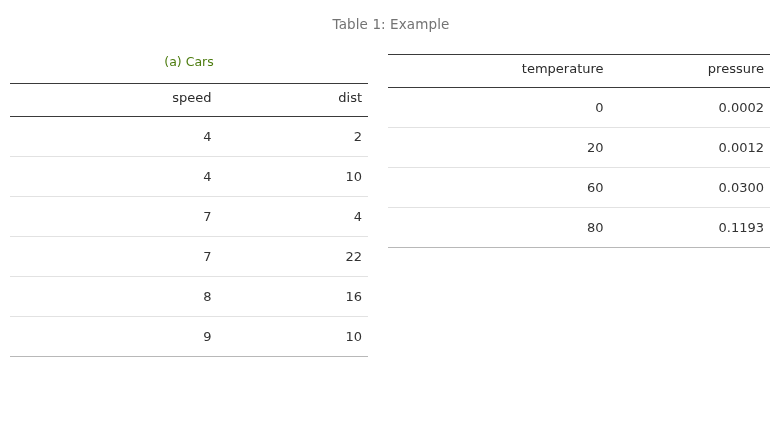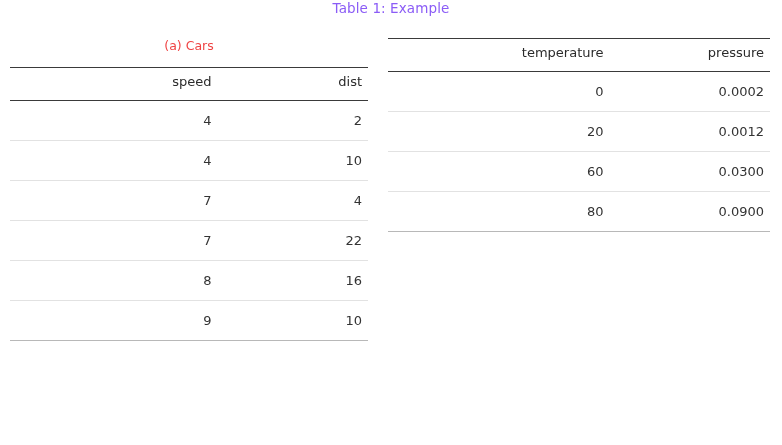--- a/index.html
+++ b/index.html
@@ -16,42 +16,42 @@
   }
   .page {
     position: relative;
     width: 782px;
     height: 445px;
     box-sizing: border-box;
   }
   .caption {
     text-align: center;
     font-size: 13.5px;
-    color: #8b5cf6;
-    padding-top: 0;
+    color: #737373;
+    padding-top: 16px;
     letter-spacing: 0.1px;
   }
   .tables {
     display: flex;
     flex-direction: row;
     align-items: flex-start;
     margin-top: 22px;
     padding: 0 6px;
     box-sizing: border-box;
   }
   .table-block {
     box-sizing: border-box;
   }
   .block-a { width: 370px; padding: 0 8px 0 4px; }
   .block-b { width: 400px; padding: 0 6px 0 12px; }
 
   .subcaption {
     text-align: center;
     font-size: 12.5px;
-    color: #ef4444;
+    color: #4d7c0f;
     margin-bottom: 14px;
   }
   table {
     width: 100%;
     border-collapse: collapse;
     font-size: 13px;
   }
   thead th {
     font-weight: normal;
     font-size: 13px;
@@ -137,20 +137,20 @@
           <tr>
             <td>20</td>
             <td>0.0012</td>
           </tr>
           <tr>
             <td>60</td>
             <td>0.0300</td>
           </tr>
           <tr>
             <td>80</td>
-            <td>0.0900</td>
+            <td>0.1193</td>
           </tr>
         </tbody>
       </table>
     </div>
 
   </div>
 </div>
 
 </body></html>

